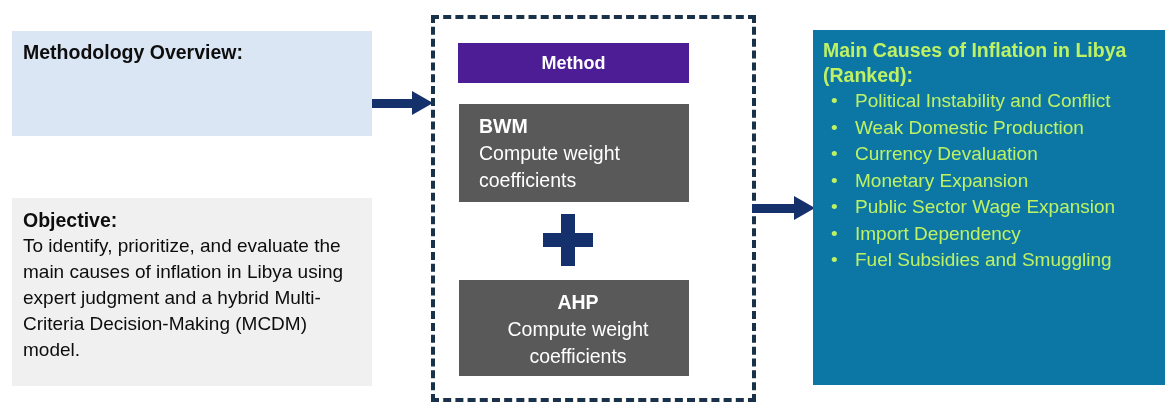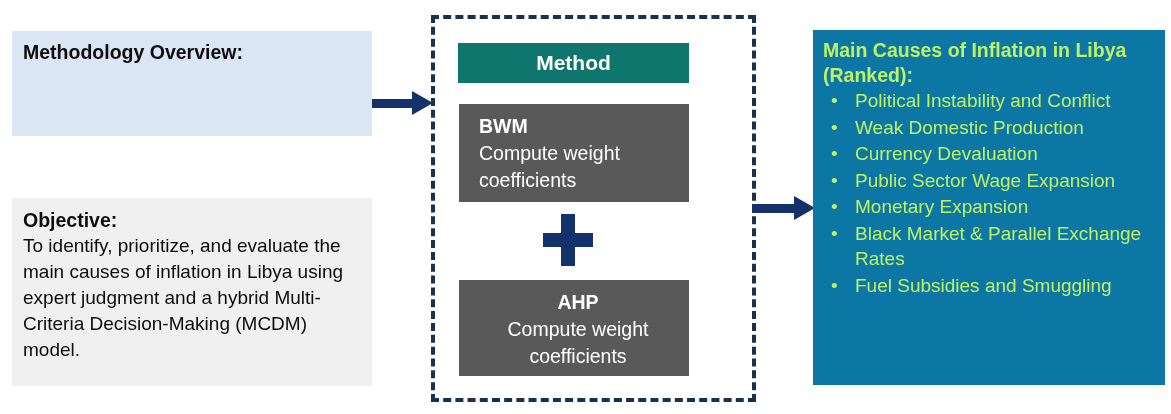--- a/index.html
+++ b/index.html
@@ -88,24 +88,24 @@
     border: 4px dashed #19324a;
     box-sizing: border-box;
   }
 
   .method-header {
     position: absolute;
     left: 458px;
     top: 43px;
     width: 231px;
     height: 40px;
-    background: #0f766e;
+    background: #4c1d95;
     color: #ffffff;
     font-weight: bold;
-    font-size: 21px;
+    font-size: 18px;
     display: flex;
     align-items: center;
     justify-content: center;
   }
 
   .method-card {
     position: absolute;
     left: 459px;
     width: 230px;
     background: #595959;
@@ -236,27 +236,27 @@
       <li>
         <span>Political Instability and Conflict</span>
       </li>
       <li>
         <span>Weak Domestic Production</span>
       </li>
       <li>
         <span>Currency Devaluation</span>
       </li>
       <li>
+        <span>Monetary Expansion</span>
+      </li>
+      <li>
         <span>Public Sector Wage Expansion</span>
       </li>
       <li>
-        <span>Monetary Expansion</span>
-      </li>
-      <li>
-        <span>Black Market &amp; Parallel Exchange Rates</span>
+        <span>Import Dependency</span>
       </li>
       <li>
         <span>Fuel Subsidies and Smuggling</span>
       </li>
     </ul>
   </div>
 
 </div>
 
 </body></html>

